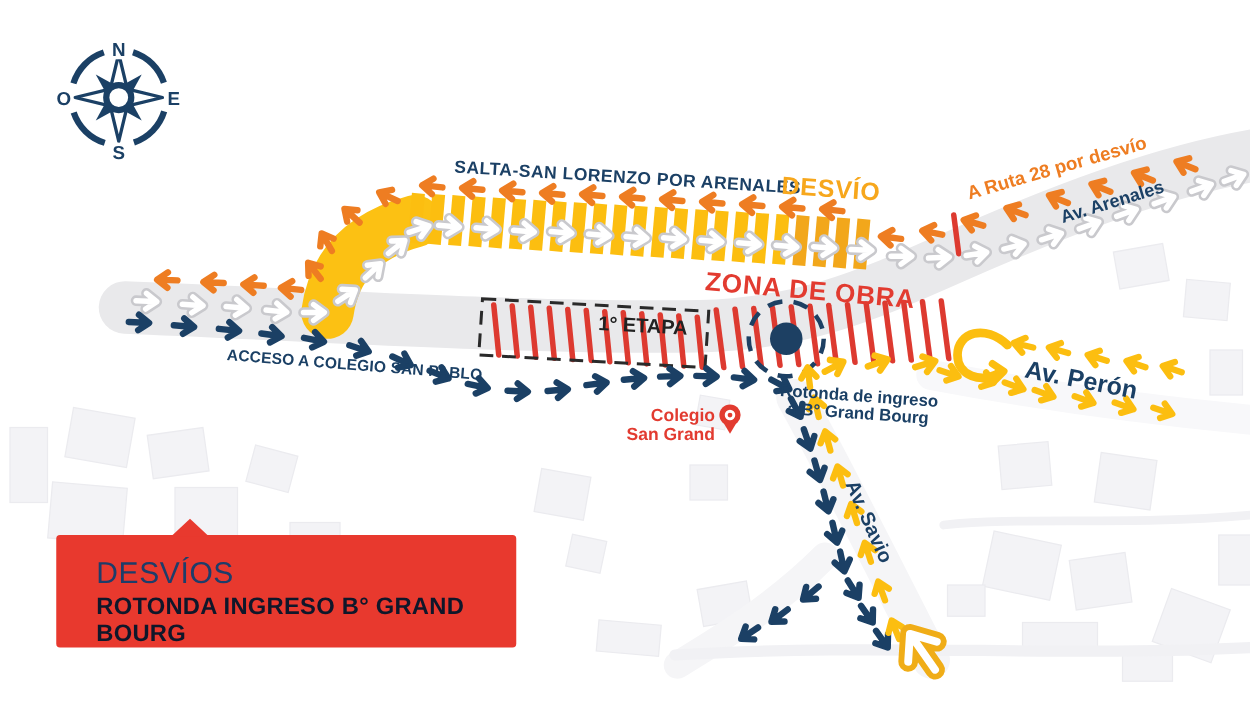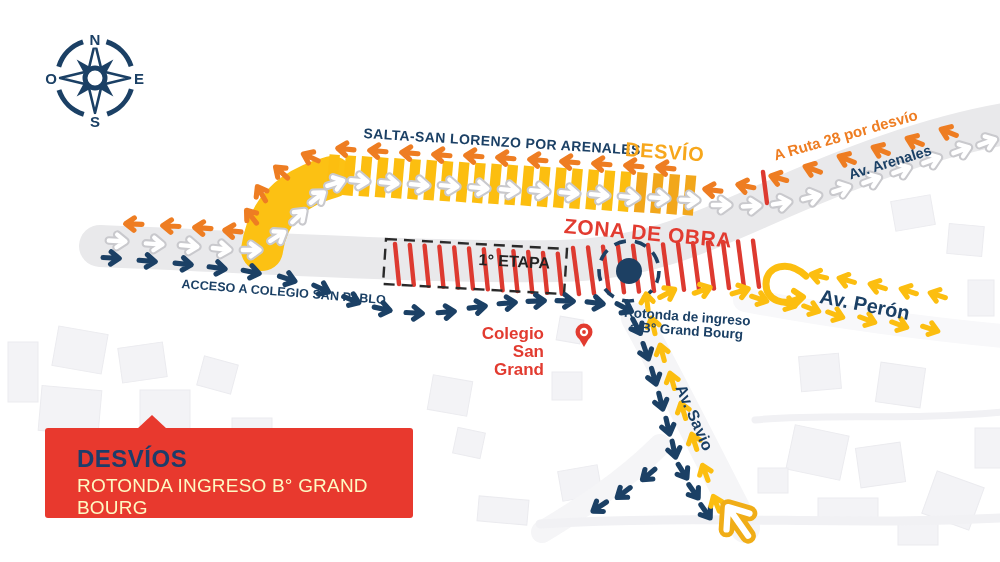--- a/index.html
+++ b/index.html
@@ -8,29 +8,29 @@
   #mapsvg{position:absolute;left:0;top:0;}
   .lbl{position:absolute;white-space:nowrap;transform-origin:left top;line-height:1.08;}
   .navy{color:#1b4065;}
   .lbl-detour-route{left:364px;top:126px;font-size:14px;font-weight:700;letter-spacing:.4px;transform:rotate(3.5deg);}
   .lbl-detour{left:626px;top:139px;font-size:20px;font-weight:800;letter-spacing:.6px;color:#f7a71c;transform:rotate(4deg);}
   .lbl-ruta28{left:772px;top:148px;font-size:15px;font-weight:700;color:#ee7d22;transform:rotate(-16deg);}
   .lbl-arenales{left:847px;top:168px;font-size:14.5px;font-weight:700;transform:rotate(-17deg);}
   .lbl-workzone{left:565px;top:215px;font-size:21px;font-weight:800;letter-spacing:.6px;color:#e23b30;transform:rotate(5deg);}
   .lbl-stage{left:479px;top:251px;font-size:16px;font-weight:700;color:#222;transform:rotate(3deg);}
   .lbl-access{left:182px;top:278px;font-size:12.5px;font-weight:700;letter-spacing:.1px;transform:rotate(4.5deg);}
-  .lbl-school{left:472px;top:325px;width:72px;text-align:right;font-size:17px;font-weight:700;color:#e23b30;white-space:normal;line-height:1.05;}
+  .lbl-school{left:500px;top:325px;width:72px;text-align:right;font-size:14px;font-weight:700;color:#e23b30;white-space:normal;line-height:1.05;}
   .lbl-rotonda{left:614px;top:305px;width:148px;text-align:center;font-size:13.5px;font-weight:700;transform:rotate(4deg);white-space:normal;line-height:1.05;}
   .lbl-peron{left:822px;top:286px;font-size:20px;font-weight:700;transform:rotate(11deg);}
   .lbl-savio{left:688px;top:382px;font-size:16px;font-weight:700;transform:rotate(66deg);}
   .legend{position:absolute;left:45px;top:428px;width:368px;height:90px;background:#e8392e;border-radius:3px;}
   .legend .ptr{position:absolute;left:92px;top:-13px;width:0;height:0;
     border-left:15px solid transparent;border-right:15px solid transparent;border-bottom:14px solid #e8392e;}
-  .legend .t1{margin:17px 0 2px 32px;font-size:24px;font-weight:700;letter-spacing:.5px;color:#1d3d6a;}
-  .legend .t2{margin:0 0 0 32px;font-size:19px;font-weight:400;letter-spacing:.2px;color:#fef9c3;}
+  .legend .t1{margin:17px 0 2px 32px;font-size:24px;font-weight:400;letter-spacing:.5px;color:#1d3d6a;}
+  .legend .t2{margin:0 0 0 32px;font-size:19px;font-weight:700;letter-spacing:.2px;color:#0f172a;}
 </style>
 </head>
 <body>
 
 <div id="stage">
   <svg id="mapsvg" width="1000" height="562" viewBox="0 0 1000 562" xmlns="http://www.w3.org/2000/svg">
 
     <g id="bg" fill="#f3f3f6" stroke="#ebebef" stroke-width="1">
         <rect x="55" y="330" width="50" height="40" transform="rotate(10 80 350)"></rect>
         <rect x="120" y="345" width="45" height="35" transform="rotate(-8 142.5 362.5)"></rect>

